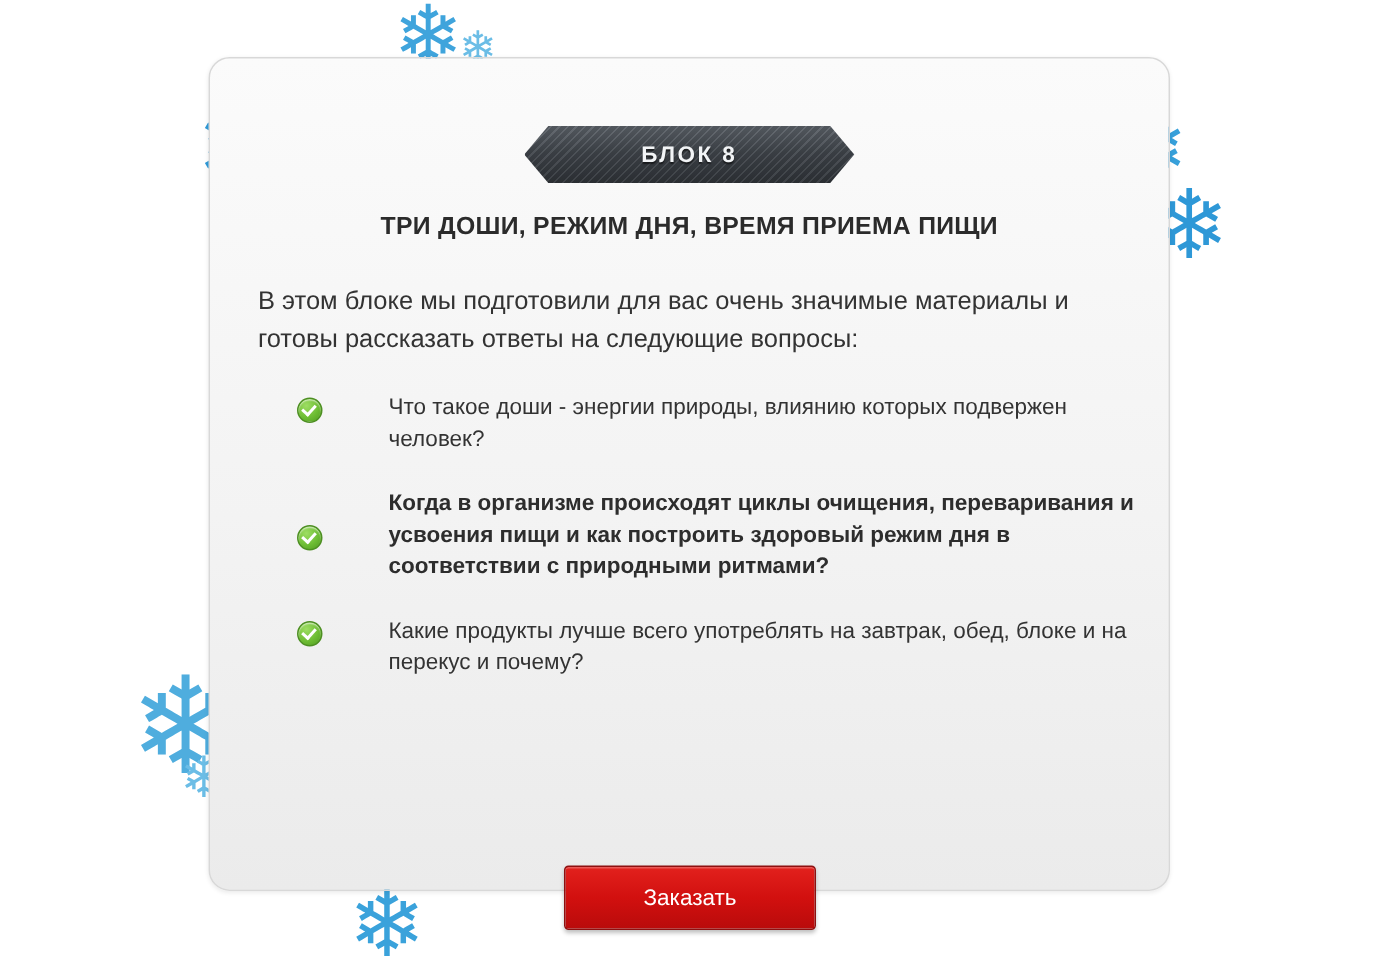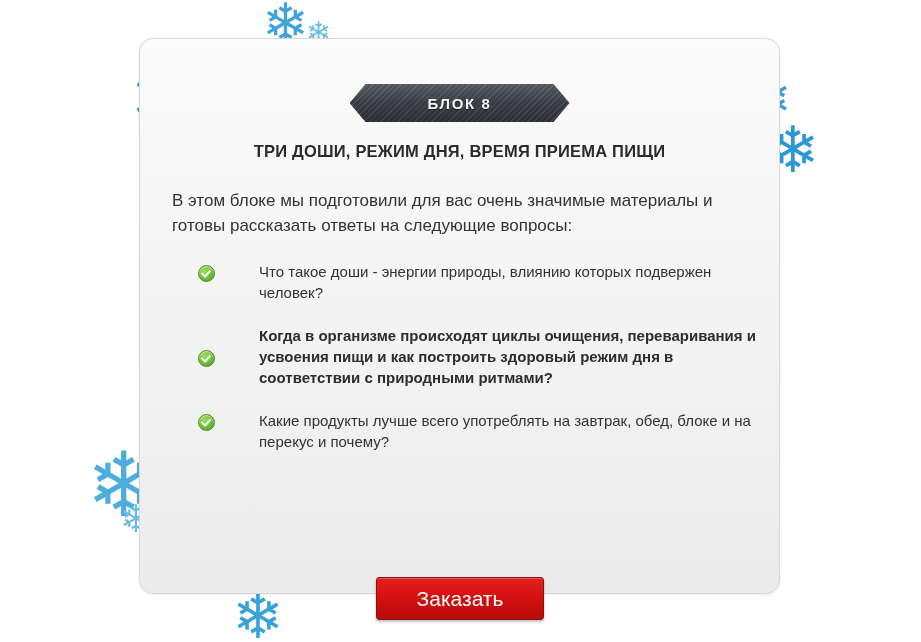--- a/index.html
+++ b/index.html
@@ -155,21 +155,21 @@
   .order-btn {
     position: absolute;
     left: 376px;
     top: 577px;
     width: 168px;
     height: 43px;
     border: 1px solid #8e0f0f;
     border-radius: 3px;
     background: linear-gradient(180deg, #e2211d 0%, #d2100f 50%, #b90b0b 100%);
     color: #ffffff;
-    font-size: 21px;
+    font-size: 15px;
     font-family: "Liberation Sans", sans-serif;
     display: flex;
     align-items: center;
     justify-content: center;
     cursor: pointer;
     box-shadow: 0 2px 3px rgba(0,0,0,0.25), inset 0 1px 0 rgba(255,255,255,0.25);
     padding: 0;
   }
 </style>
 </head>

